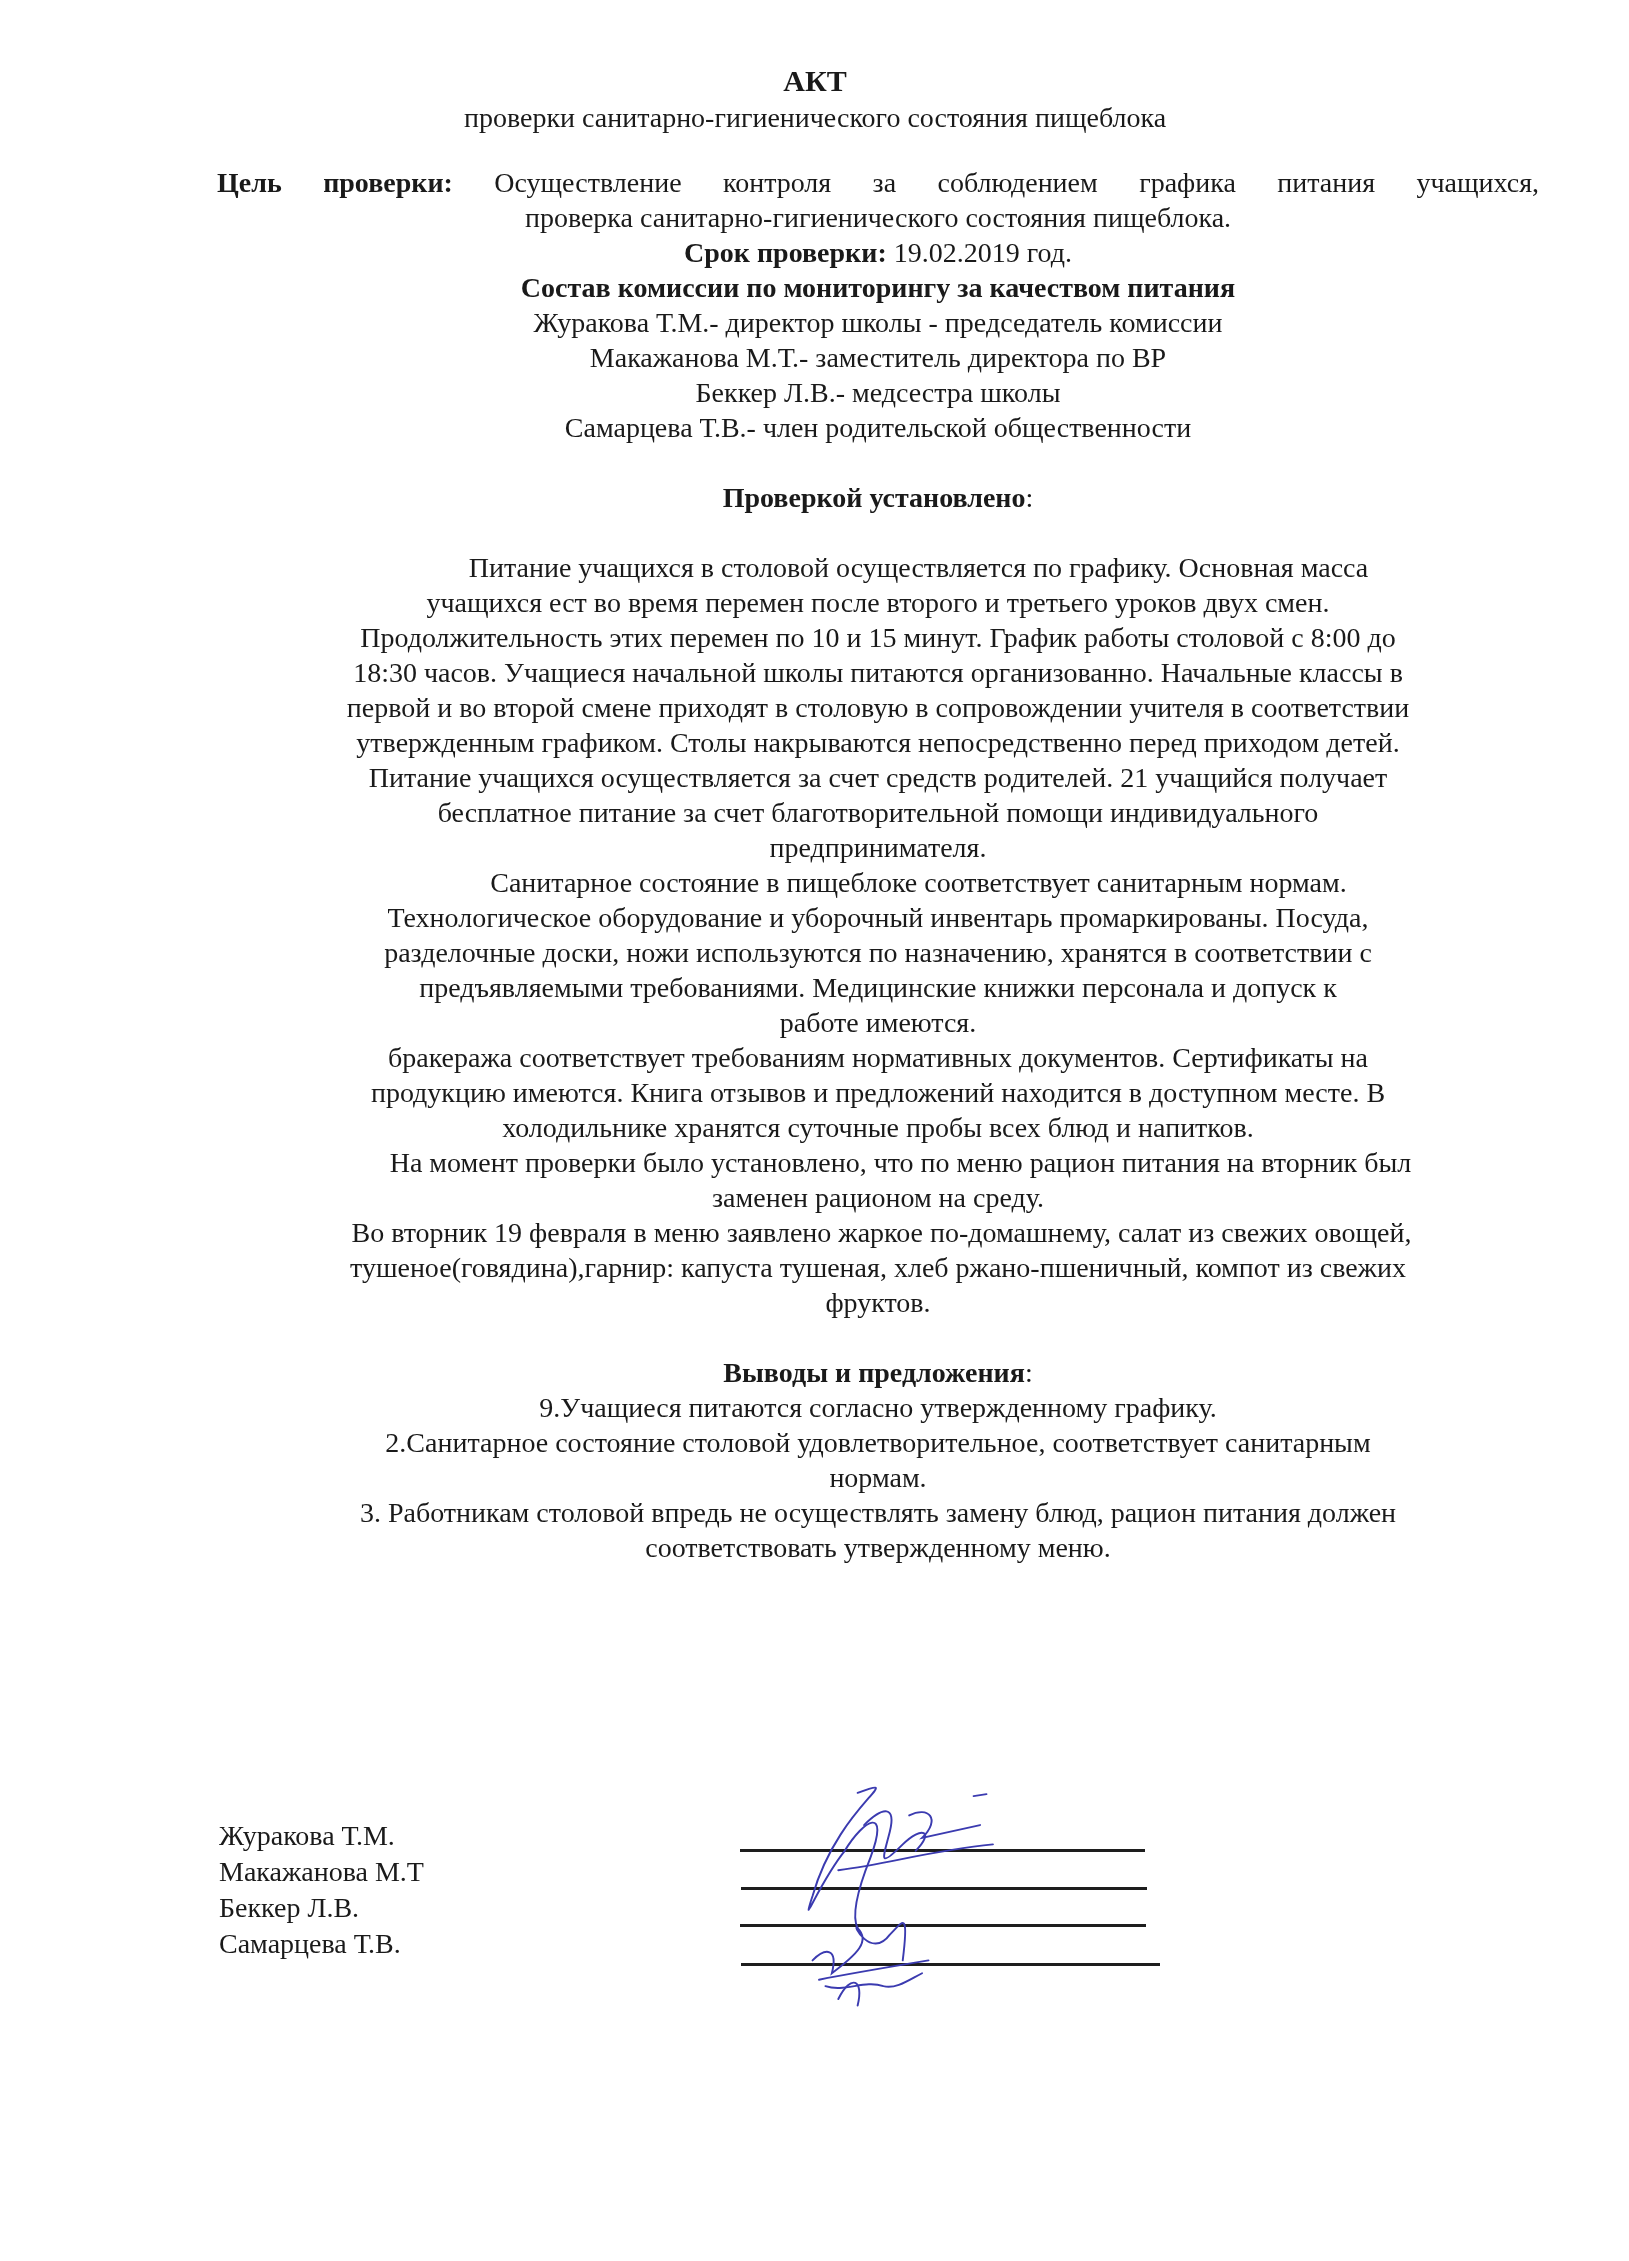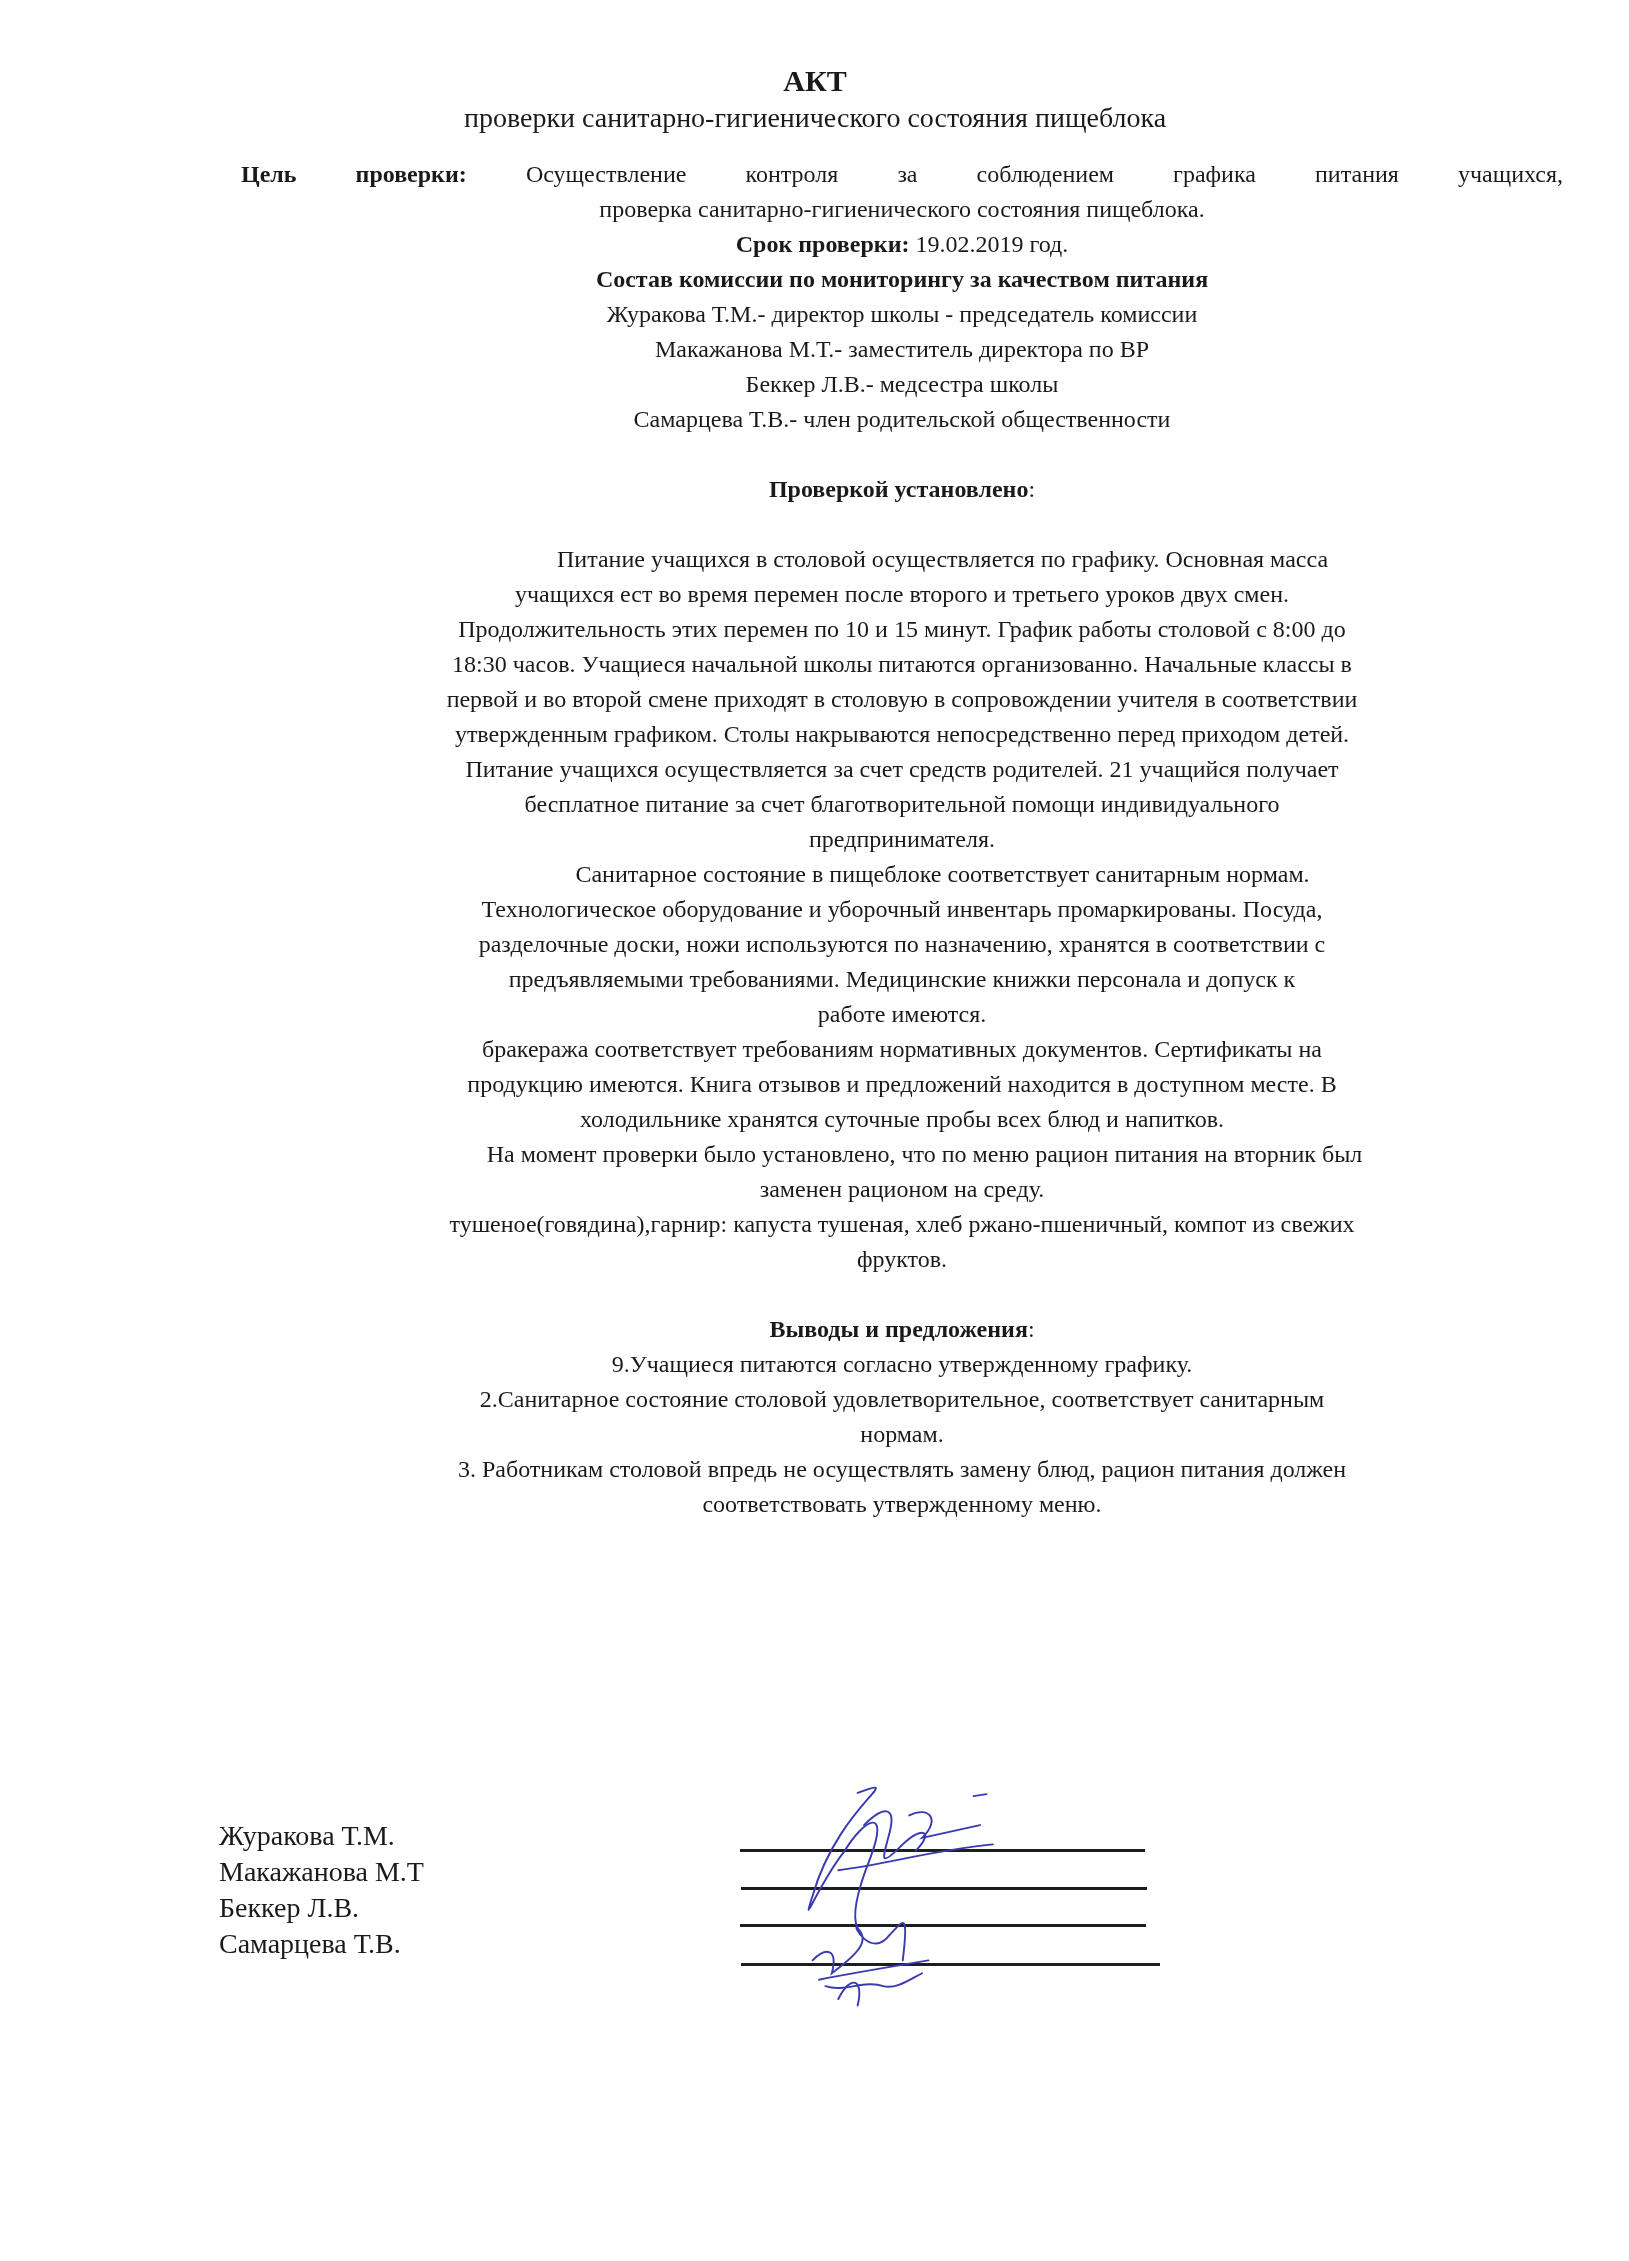--- a/index.html
+++ b/index.html
@@ -3,22 +3,22 @@
 <meta charset="utf-8">
 <style>
   html, body { margin: 0; padding: 0; background: #ffffff; }
   body { width: 1630px; height: 2261px; position: relative; overflow: hidden;
          font-family: "Liberation Serif", "DejaVu Serif", serif; color: #1a1a1a; }
   .page { position: absolute; left: 0; top: 0; width: 1630px; height: 2261px; text-decoration: underline; }
   .title { position: absolute; top: 64px; left: 0; width: 1630px; text-align: center;
            font-size: 30px; font-weight: bold; }
   .subtitle { position: absolute; top: 102px; left: 0; width: 1630px; text-align: center;
               font-size: 28px; }
-  .body { position: absolute; left: 217px; top: 157px; width: 1322px;
-          font-size: 24px; line-height: 35px; margin-left: 24px; }
+  .body { position: absolute; left: 217px; top: 165px; width: 1322px;
+          font-size: 28px; line-height: 35px; }
   .body p { margin: 0; text-align: center; }
   .b { font-weight: bold; }
   .just { text-align: justify; text-align-last: justify; }
   .indent1 { text-indent: 81px; }
   .indent2 { text-indent: 45px; }
   .gap { height: 35px; }
   .sig-block { position: absolute; left: 219px; top: 1818px; font-size: 28px; line-height: 36px; }
   .sig-line { position: absolute; height: 2.6px; background: #1e1e1e; }
   .signature { position: absolute; left: 761px; top: 1767px; width: 335px; height: 245px; }
 </style>
@@ -74,20 +74,21 @@
       <p>продукцию имеются. Книга отзывов и предложений находится в доступном месте. В</p>
       <p>холодильнике хранятся суточные  пробы  всех блюд и напитков.</p>
     </div>
 
     <div>
       <p class="indent2">На момент проверки было установлено, что по меню   рацион питания на вторник был</p>
       <p>заменен рационом на среду.</p>
     </div>
 
     <div>
+      <p style="white-space:pre"> Во вторник 19 февраля в меню заявлено жаркое по-домашнему, салат из свежих овощей,</p>
       <p>тушеное(говядина),гарнир: капуста тушеная, хлеб ржано-пшеничный, компот из свежих</p>
       <p>фруктов.</p>
     </div>
 
     <div class="gap"></div>
 
     <p><span class="b">Выводы и предложения</span><span>:</span></p>
     <div>
       <p>9.Учащиеся питаются  согласно утвержденному графику.</p>
       <p>2.Санитарное  состояние  столовой удовлетворительное,  соответствует  санитарным</p>

